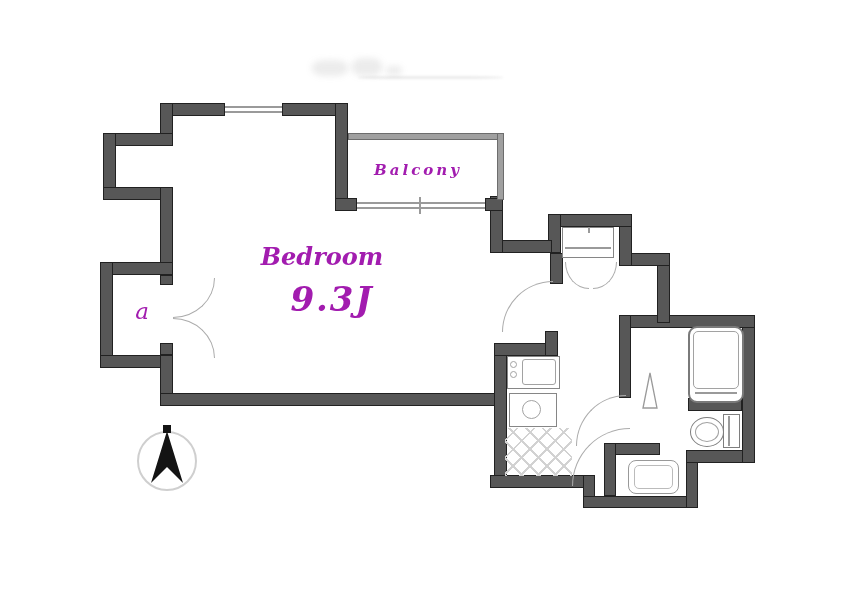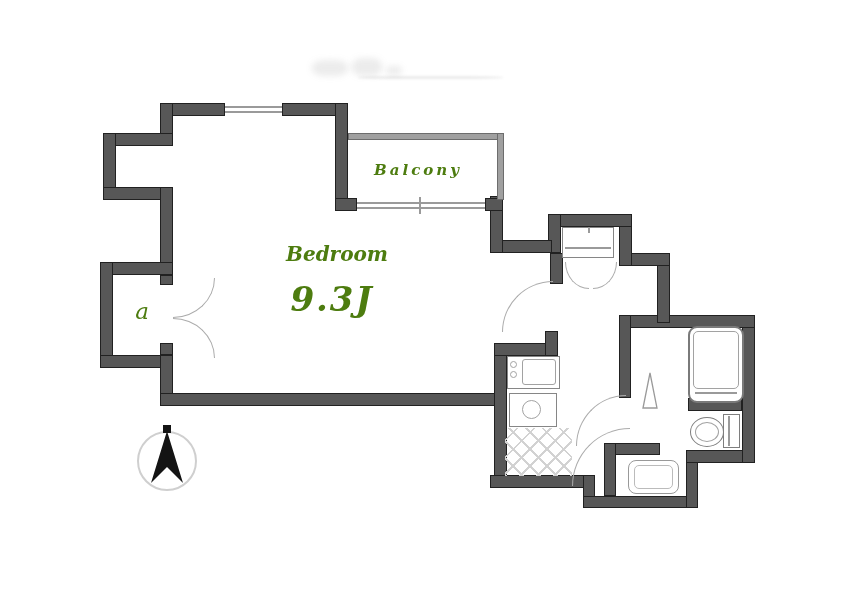--- a/index.html
+++ b/index.html
@@ -16,21 +16,21 @@
   .arc-tl{border-top:1.4px solid #ababab;border-left:1.4px solid #ababab;border-top-left-radius:100% 100%;}
   .arc-tr{border-top:1.4px solid #ababab;border-right:1.4px solid #ababab;border-top-right-radius:100% 100%;}
   .arc-bl{border-bottom:1.4px solid #ababab;border-left:1.4px solid #ababab;border-bottom-left-radius:100% 100%;}
   .arc-br{border-bottom:1.4px solid #ababab;border-right:1.4px solid #ababab;border-bottom-right-radius:100% 100%;}
   
   .fx{position:absolute;border:1.6px solid #868686;background:#fff;box-sizing:border-box;}
   .fx2{position:absolute;border:1.2px solid #a2a2a2;background:#fff;box-sizing:border-box;}
   .tiles{position:absolute;
          background-image:repeating-linear-gradient(45deg,#d2d2d2 0 1.5px,transparent 1.5px 12px),
                           repeating-linear-gradient(-45deg,#d2d2d2 0 1.5px,transparent 1.5px 12px);}
-  .lbl{position:absolute;font-style:italic;font-weight:bold;color:#4d7c0f;text-align:center;}
+  .lbl{position:absolute;font-style:italic;font-weight:bold;color:#a21caf;text-align:center;}
   .smudge{position:absolute;background:rgba(110,110,110,.13);filter:blur(3px);border-radius:40%;}
 </style>
 </head>
 <body>
 
 <div class="plan">
 
   <div class="smudge" style="left:312px;top:60px;width:36px;height:16px;"></div>
   <div class="smudge" style="left:352px;top:58px;width:30px;height:18px;"></div>
   <div class="smudge" style="left:386px;top:66px;width:16px;height:9px;"></div>
@@ -140,18 +140,18 @@
 
   <div class="fx" style="left:628px;top:460px;width:51px;height:34px;border-radius:8px;border-color:#999;"></div>
   <div class="fx2" style="left:634px;top:465px;width:39px;height:24px;border-radius:5px;border-color:#bbb;"></div>
 
   <svg style="position:absolute;left:134px;top:421px;" width="68" height="72" viewBox="0 0 68 72">
     <circle cx="33" cy="40" r="29" fill="none" stroke="#cfcfcf" stroke-width="2"></circle>
     <rect x="29" y="4" width="8" height="8" fill="#141414"></rect>
     <polygon points="33,10 17,62 33,46 49,62" fill="#141414"></polygon>
   </svg>
 
-  <div class="lbl" style="left:257px;top:242px;width:160px;font-size:20px;">Bedroom</div>
+  <div class="lbl" style="left:242px;top:242px;width:160px;font-size:24px;">Bedroom</div>
   <div class="lbl" style="left:262px;top:279px;width:140px;font-size:34px;letter-spacing:2px;">9.3J</div>
   <div class="lbl" style="left:358px;top:161px;width:120px;font-size:15px;letter-spacing:3px;">Balcony</div>
   <div class="lbl" style="left:129px;top:298px;width:26px;font-size:23px;font-weight:normal;">a</div>
 
 </div>
 
 </body></html>

